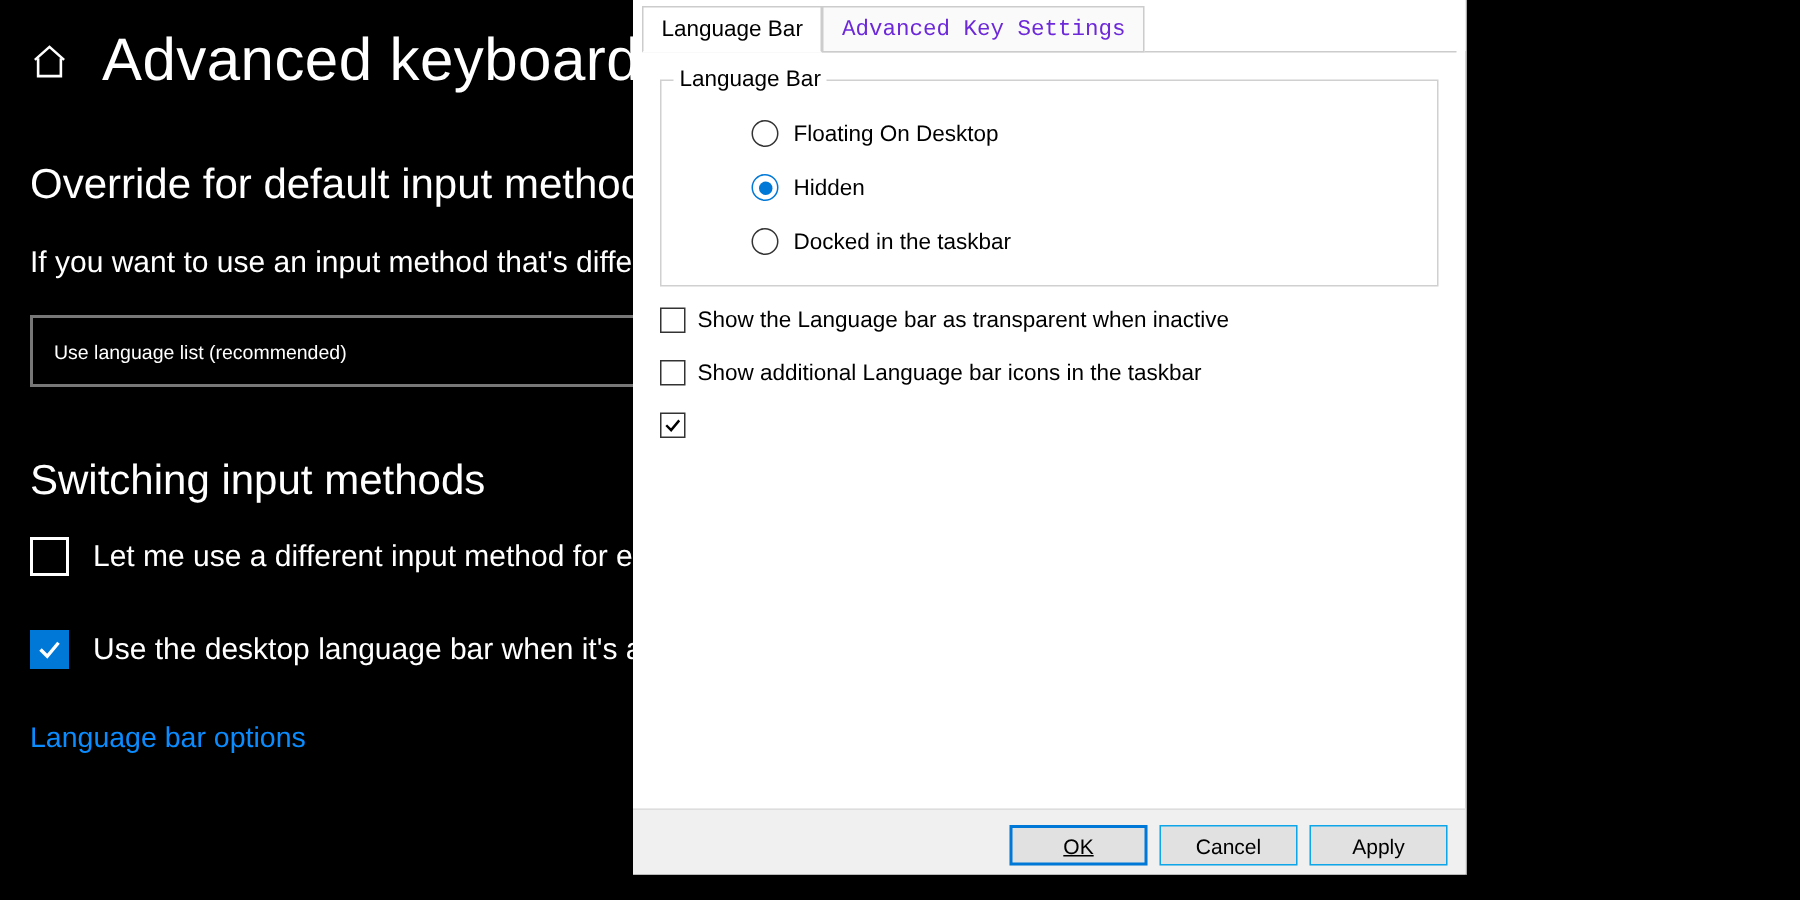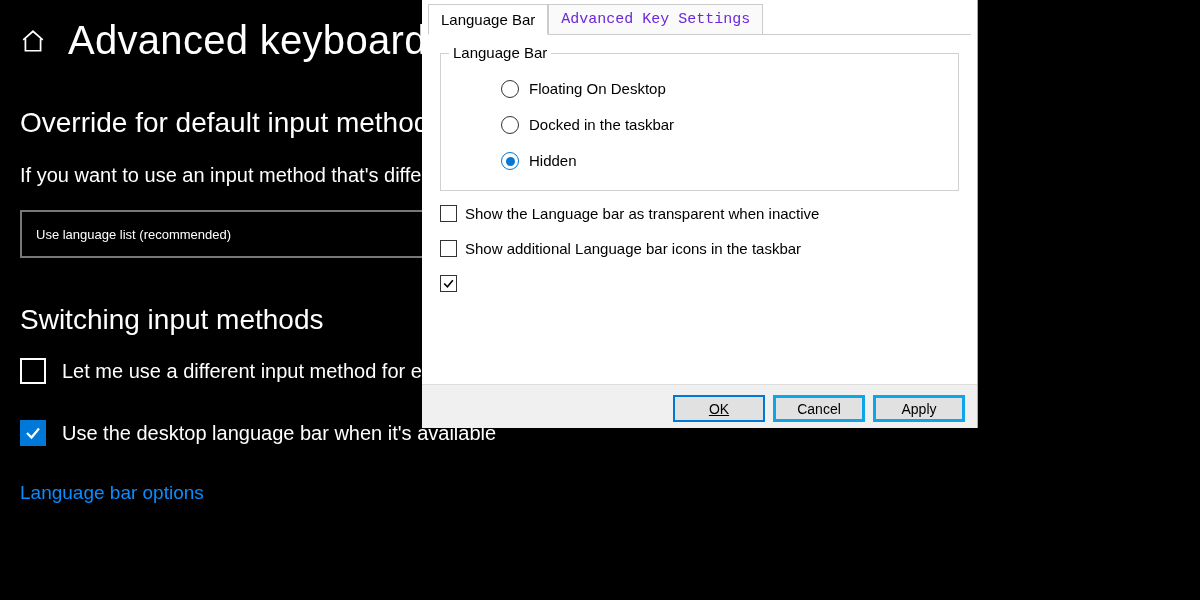--- a/index.html
+++ b/index.html
@@ -75,21 +75,21 @@
     font-size: 19px;
     cursor: pointer;
   }
 
   
   .dialog {
     position: absolute;
     left: 422px;
     top: 0;
     width: 556px;
-    height: 428px;
+    height: 583px;
     background: #fff;
     color: #000;
     font-size: 15px;
     border-right: 1px solid #aaa;
     display: flex;
     flex-direction: column;
   }
   .tabstrip {
     display: flex;
     padding: 3px 6px 0 6px;
@@ -128,21 +128,21 @@
   }
   .groupbox-title {
     position: absolute;
     top: -10px; left: 8px;
     background: #fff;
     padding: 0 4px;
     font-size: 15px;
   }
   .radio-row {
     display: flex;
-    align-items: flex-start;
+    align-items: center;
     gap: 10px;
     margin: 8px 0 18px 6px;
     cursor: pointer;
     padding-left: 40px;
   }
   .radio-row:last-child { margin-bottom: 4px; }
   .radio {
     width: 18px; height: 18px;
     border: 1.6px solid #333;
     border-radius: 50%;
@@ -175,21 +175,21 @@
     display: flex;
     justify-content: flex-end;
     gap: 8px;
     padding: 10px 12px 6px 12px;
     background: #f0f0f0;
     border-top: 1px solid #ddd;
   }
   .dlg-btn {
     min-width: 92px;
     height: 27px;
-    border: 3px solid #0ea5e9;
+    border: 1px solid #0ea5e9;
     background: #e1e1e1;
     font-size: 14px;
     display: flex; align-items: center; justify-content: center;
     cursor: pointer;
   }
   .dlg-btn.default {
     border: 2px solid #0078d7;
     background: #e1e1e1;
     text-decoration: underline;
   }
@@ -250,28 +250,28 @@
   <div class="tab-body">
 
     <div class="groupbox">
       <span class="groupbox-title">Language Bar</span>
 
       <div class="radio-row">
         <span class="radio"></span>
         <span>Floating On Desktop</span>
       </div>
       <div class="radio-row">
-        <span class="radio"></span>
-        <span>Docked in the taskbar</span>
-      </div>
-      <div class="radio-row">
         <span class="radio selected">
           <span class="radio-dot"></span>
         </span>
         <span>Hidden</span>
+      </div>
+      <div class="radio-row">
+        <span class="radio"></span>
+        <span>Docked in the taskbar</span>
       </div>
     </div>
 
     <div class="dlg-check-row">
       <span class="dlg-cb"></span>
       <span>Show the Language bar as transparent when inactive</span>
     </div>
     <div class="dlg-check-row">
       <span class="dlg-cb"></span>
       <span>Show additional Language bar icons in the taskbar</span>

